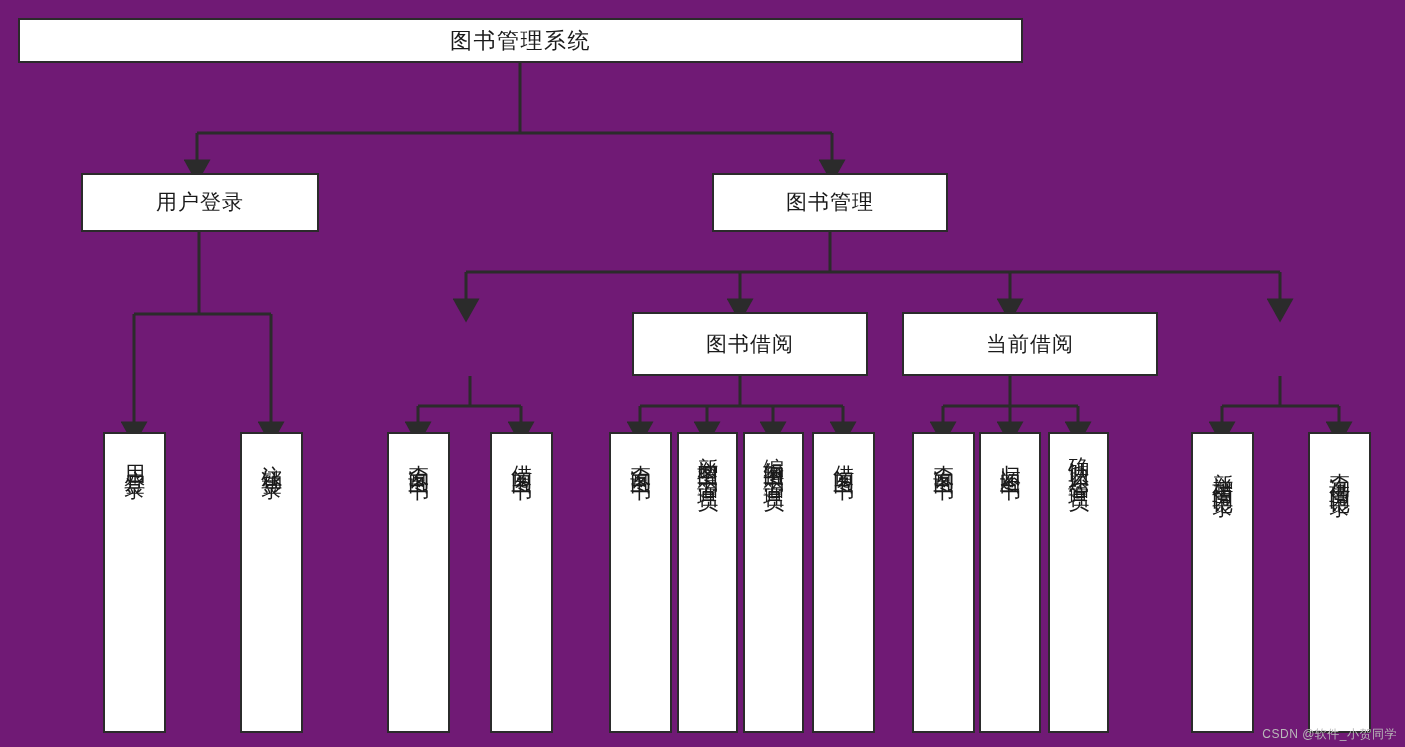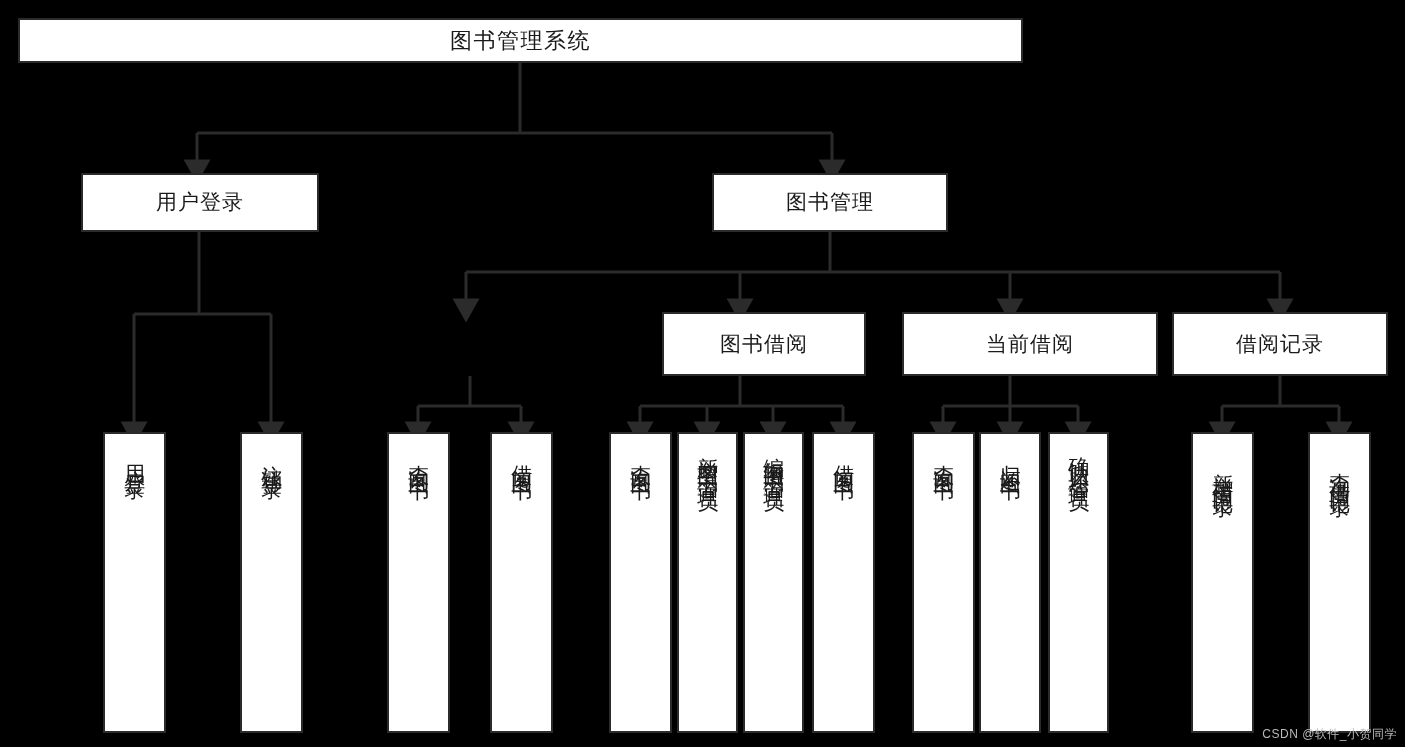--- a/index.html
+++ b/index.html
@@ -7,21 +7,21 @@
     padding: 0;
     background: #ffffff;
   }
   body {
     font-family: "Liberation Sans", "DejaVu Sans", sans-serif;
   }
   #canvas {
     position: relative;
     width: 1405px;
     height: 747px;
-    background: #000000;
+    background: #701a75;
     overflow: hidden;
   }
   svg#wires {
     position: absolute;
     left: 0;
     top: 0;
     width: 1405px;
     height: 747px;
     pointer-events: none;
   }
@@ -126,28 +126,25 @@
     <span>图书管理系统</span>
   </div>
 
   <div class="node horiz" style="left:81px; top:173px; width:238px; height:59px;">
     <span>用户登录</span>
   </div>
   <div class="node horiz" style="left:712px; top:173px; width:236px; height:59px;align-items:center;">
     <span>图书管理</span>
   </div>
 
-  <div class="node horiz" style="left:632px; top:312px; width:204px; height:64px;margin-left:30px;">
+  <div class="node horiz" style="left:632px; top:312px; width:236px; height:64px;">
     <span>图书借阅</span>
   </div>
   <div class="node horiz" style="left:902px; top:312px; width:256px; height:64px;">
     <span>当前借阅</span>
-  </div>
-  <div class="node horiz" style="left:1172px; top:312px; width:216px; height:64px;">
-    <span>借阅记录</span>
   </div>
 
   <div class="node leaf" style="left:103px; top:432px; width:63px; height:301px;">
     <span class="vtext">用户登录</span>
   </div>
   <div class="node leaf" style="left:240px; top:432px; width:63px; height:301px;">
     <span class="vtext">注销登录</span>
   </div>
 
   <div class="node leaf" style="left:387px; top:432px; width:63px; height:301px;">

